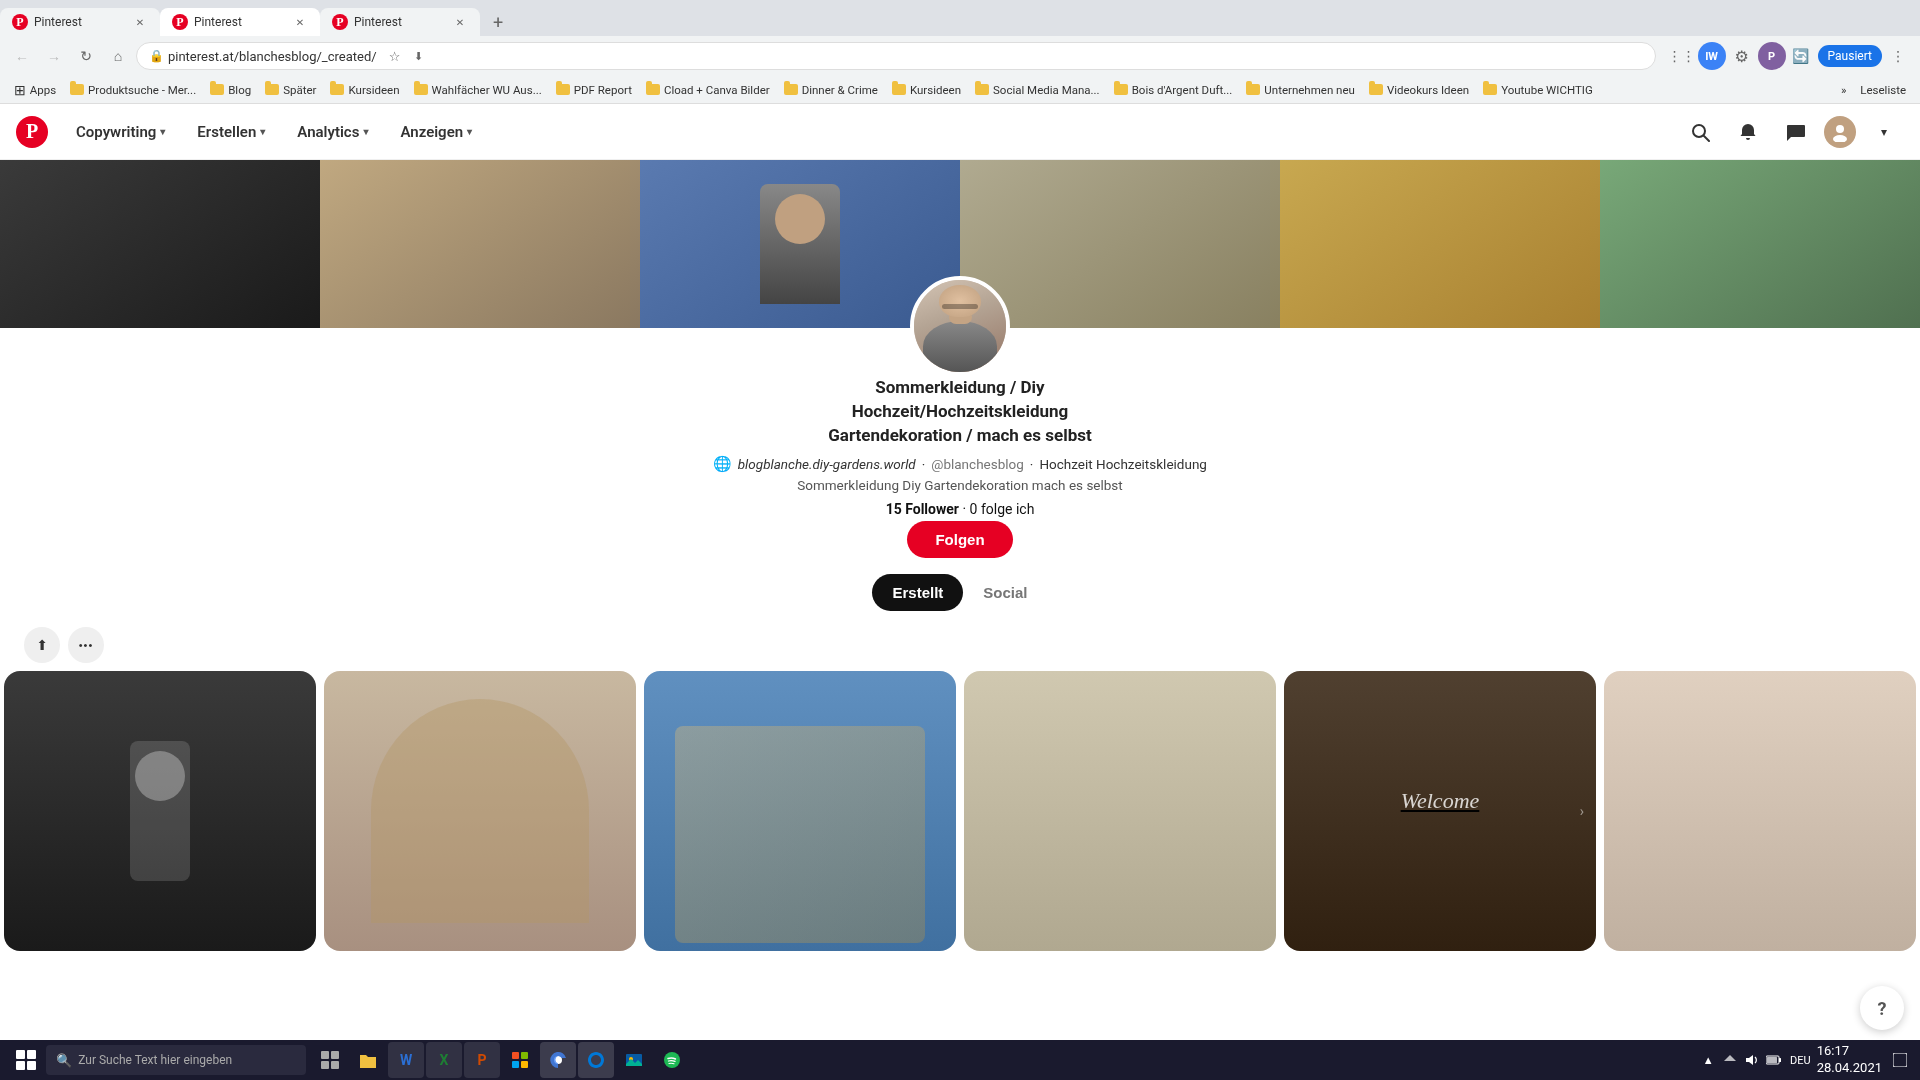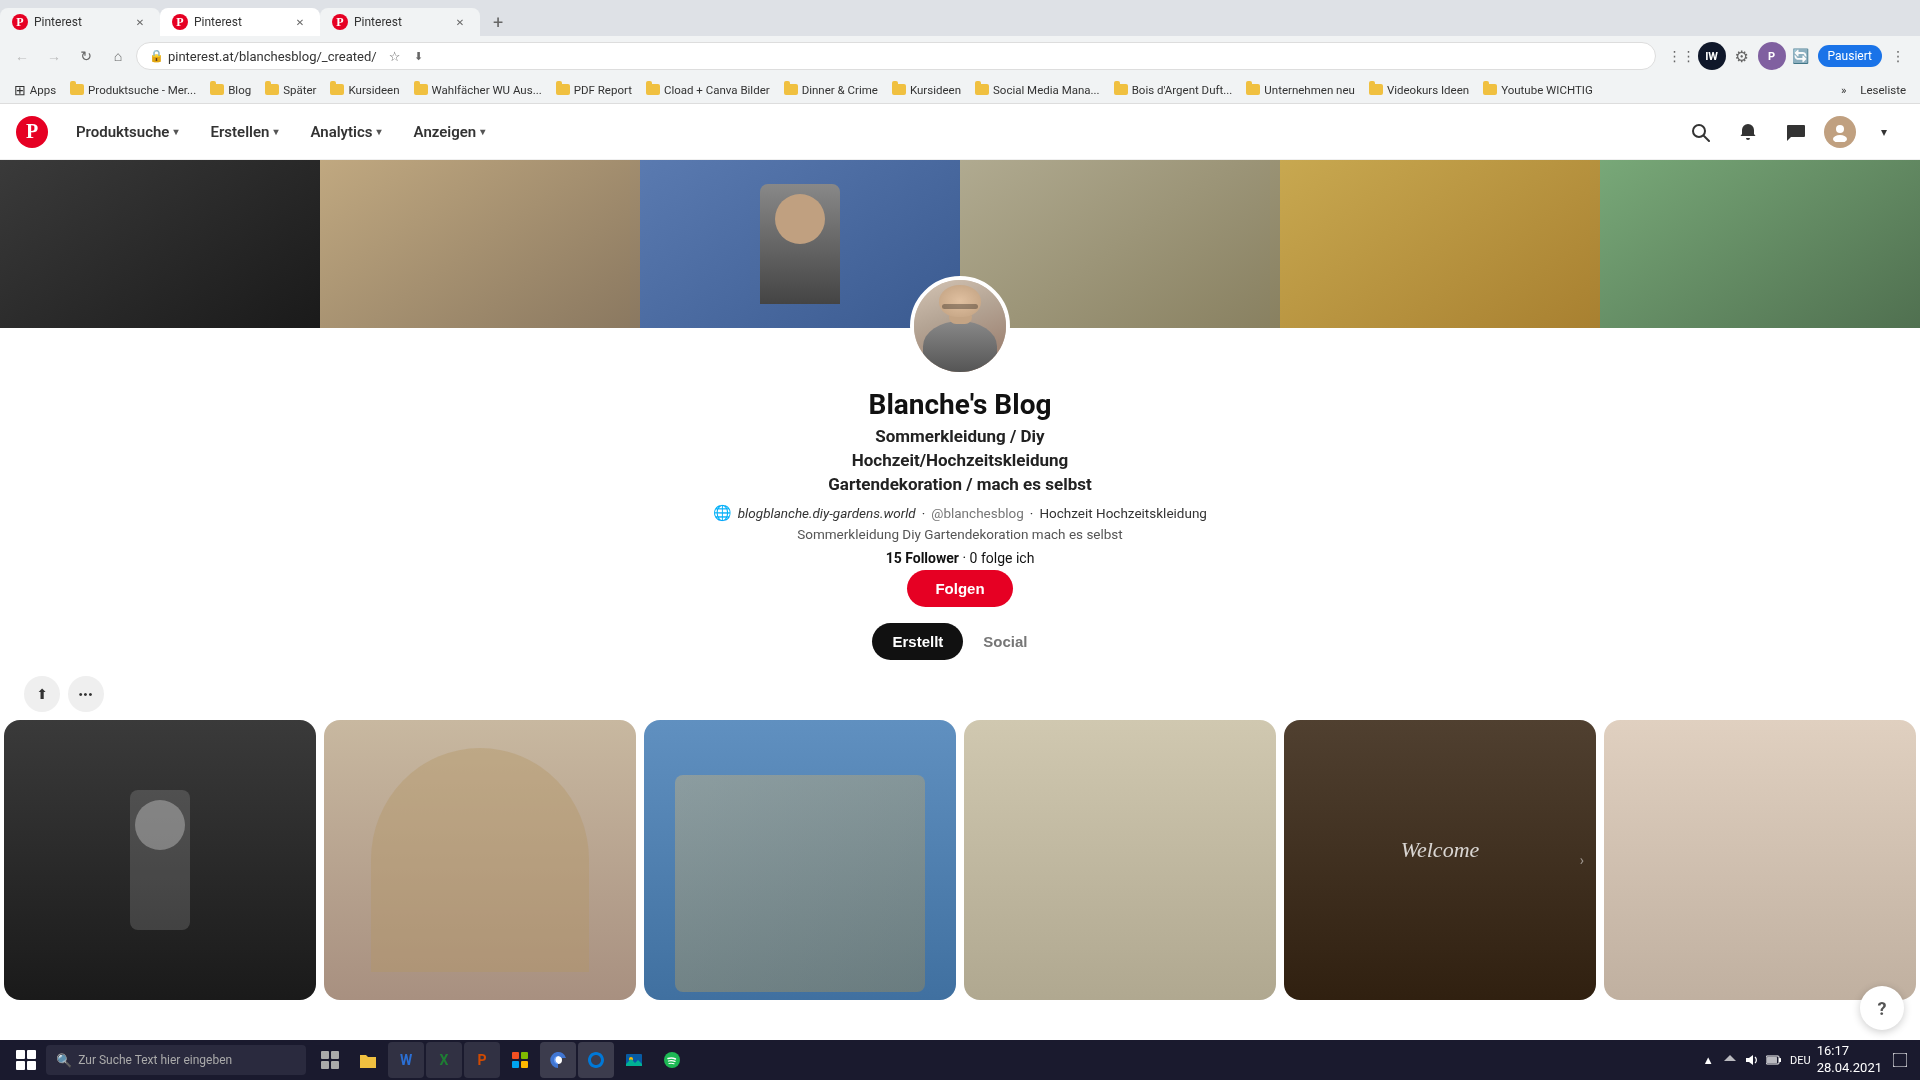--- a/index.html
+++ b/index.html
@@ -153,21 +153,21 @@
   <div class="address-bar">
     <span style="color:#666;font-size:12px;margin-right:4px;">🔒</span>
     <span>pinterest.at/blanchesblog/_created/</span>
     <div class="address-bar-icons">
       <span class="addr-icon">☆</span>
       <span class="addr-icon" style="font-size:11px;">⬇</span>
     </div>
   </div>
   <div class="browser-right-icons">
     <div class="br-icon">⋮⋮</div>
-    <div class="br-icon" style="background:#0f172a;border-radius:50%;width:28px;height:28px;font-size:11px;color:white;font-weight:bold;">IW</div>
+    <div class="br-icon" style="background:#3b82f6;border-radius:50%;width:28px;height:28px;font-size:11px;color:white;font-weight:bold;">IW</div>
     <div class="br-icon" style="font-size:16px;">⚙</div>
     <div class="br-icon" style="background:#8060a0;border-radius:50%;color:white;font-size:11px;font-weight:bold;">P</div>
     <div class="br-icon">🔄</div>
     <div class="profile-btn">Pausiert</div>
     <div class="br-icon">⋮</div>
   </div>
 </div>
 
 <div class="bookmarks-bar">
   <div class="bookmark-item">
@@ -234,21 +234,21 @@
   <div class="bookmark-item">
     <span>Leseliste</span>
   </div>
 </div>
 
 <div class="pinterest-nav">
   <div class="pinterest-logo">
     <div class="p-logo">P</div>
   </div>
   <div class="nav-item">
-    <span>Produktsuche</span>
+    <span>Copywriting</span>
     <span class="nav-dropdown-icon">▾</span>
   </div>
   <div class="nav-item">
     <span>Erstellen</span>
     <span class="nav-dropdown-icon">▾</span>
   </div>
   <div class="nav-item">
     <span>Analytics</span>
     <span class="nav-dropdown-icon">▾</span>
   </div>
@@ -307,21 +307,20 @@
           <div class="profile-pic-area">
             <div class="person-body"></div>
             <div class="person-neck"></div>
             <div class="person-face"></div>
             <div class="person-glasses"></div>
           </div>
         </div>
       </div>
     </div>
 
-    <h1 class="profile-name">Blanche's Blog</h1>
     <div class="profile-tagline">
       <div>Sommerkleidung / Diy</div>
       <div>Hochzeit/Hochzeitskleidung</div>
       <div>Gartendekoration / mach es selbst</div>
     </div>
 
     <div class="profile-meta">
       <span class="globe-icon">🌐</span>
       <a href="#">blogblanche.diy-gardens.world</a>
       <span>·</span>
@@ -371,21 +370,21 @@
       </div>
     </div>
     <div class="pin-card" style="background:linear-gradient(180deg,#4878a8 0%,#2858888 100%);">
       <div class="pin-card-img pin-img-3" style="display:flex;align-items:flex-end;justify-content:center;padding-bottom:8px;">
         <div style="width:80%;height:80%;background:linear-gradient(145deg,rgba(255,200,100,0.3),rgba(200,150,50,0.3));border-radius:8px;"></div>
       </div>
     </div>
     <div class="pin-card" style="background:linear-gradient(180deg,#d0c8a8 0%,#b0a888 100%);">
       <div class="pin-card-img pin-img-4"></div>
     </div>
-    <div class="pin-card" style="background:linear-gradient(180deg,#503828 0%,#302010 100%);">
+    <div class="pin-card" style="background:linear-gradient(180deg,#503828 0%,#302010 100%);text-decoration:underline;">
       <div class="pin-card-img pin-img-5" style="display:flex;align-items:center;justify-content:center;">
         <span style="color:rgba(255,255,255,0.8);font-size:22px;font-style:italic;font-family:serif;text-align:center;">Welcome</span>
         <span style="color:rgba(255,255,255,0.5);font-size:14px;position:absolute;right:12px;bottom:50%;transform:translateY(50%);">›</span>
       </div>
     </div>
     <div class="pin-card" style="background:linear-gradient(180deg,#e0d0b0 0%,#c0b090 100%);">
       <div class="pin-card-img pin-img-6"></div>
     </div>
   </div>
 </div>

